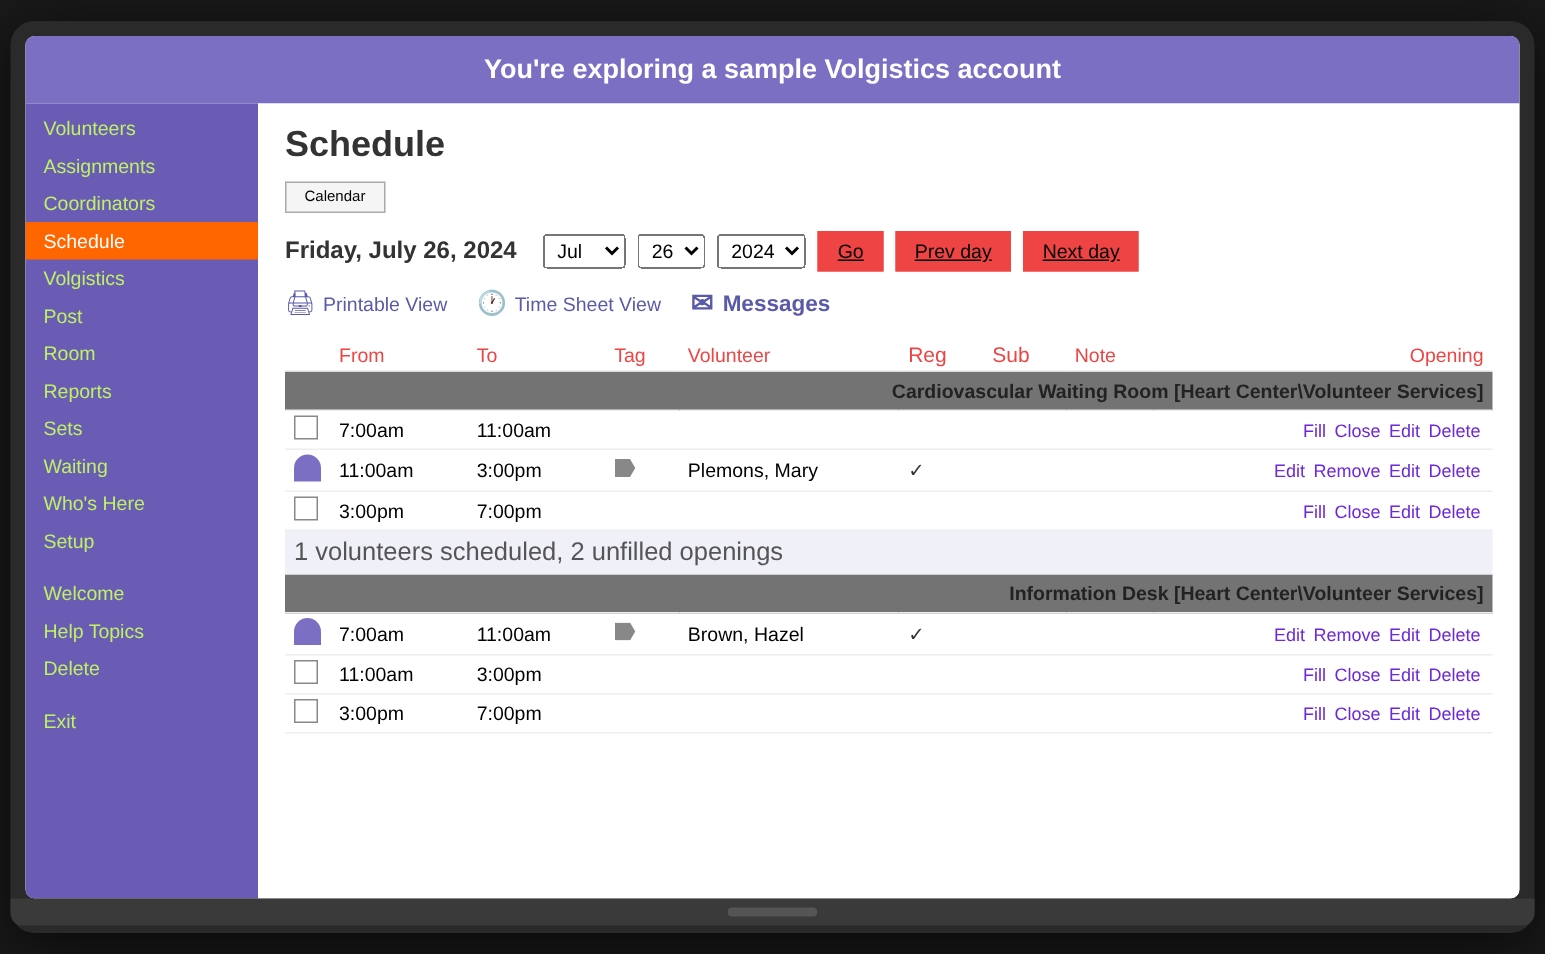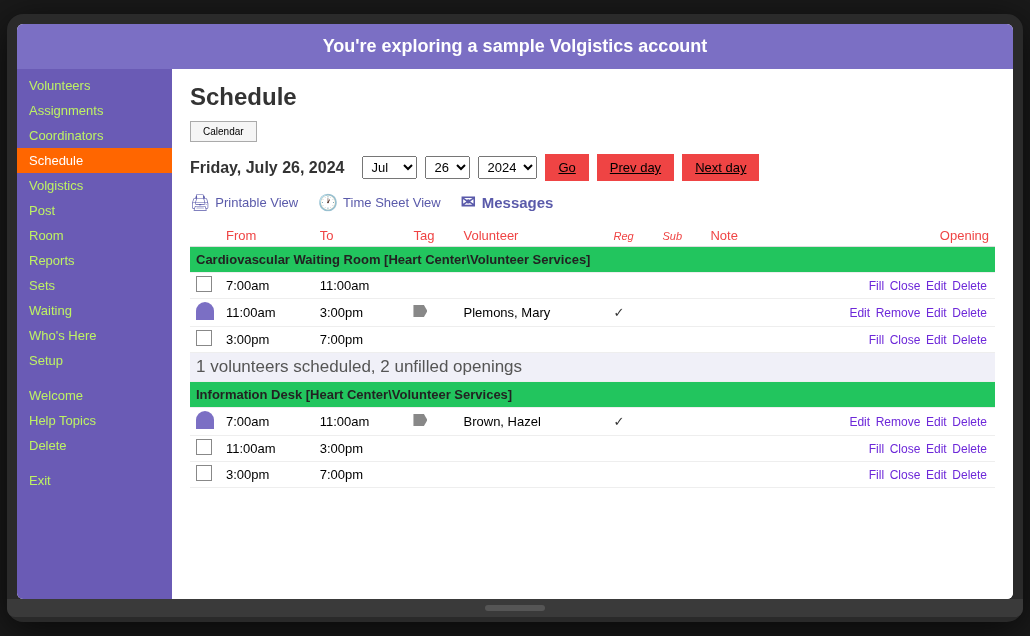--- a/index.html
+++ b/index.html
@@ -136,24 +136,25 @@
       color: #ef4444;
       font-weight: normal;
       border-bottom: 1px solid #ddd;
     }
     .schedule-table td {
       padding: 3px 6px;
       border-bottom: 1px solid #eee;
       vertical-align: middle;
     }
     .section-header td {
-      background: #22c55e;
+      background: #737373;
       font-weight: bold;
       color: #222;
       padding: 5px 6px;
+      text-align: right;
     }
     .action-link {
       color: #6d28d9;
       text-decoration: none;
       font-size: 12px;
       cursor: pointer;
       margin-right: 2px;
     }
     .checkbox-cell {
       width: 22px;
@@ -173,22 +174,21 @@
       clip-path: polygon(0 0, 75% 0, 100% 50%, 75% 100%, 0 100%);
     }
     .checkmark { color: #333; }
     .summary-row td {
       background: #f0f0f8;
       font-size: 17px;
       color: #555;
       padding: 4px 6px;
     }
     .th-small {
-      font-size: 11px;
-      font-style: italic;
+      font-size: 14px;
     }
     .laptop-base {
       height: 18px;
       background: #3a3a3a;
       border-radius: 0 0 8px 8px;
       margin: 0 -10px -20px -10px;
       display: flex;
       justify-content: center;
       align-items: center;
     }

